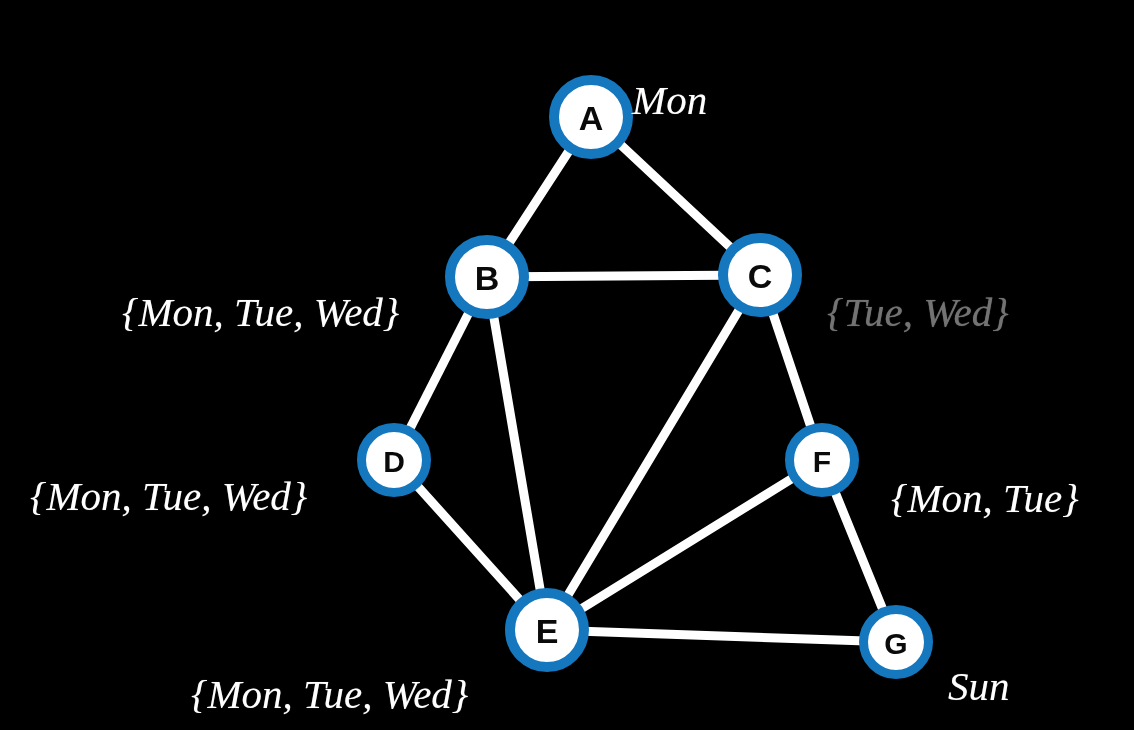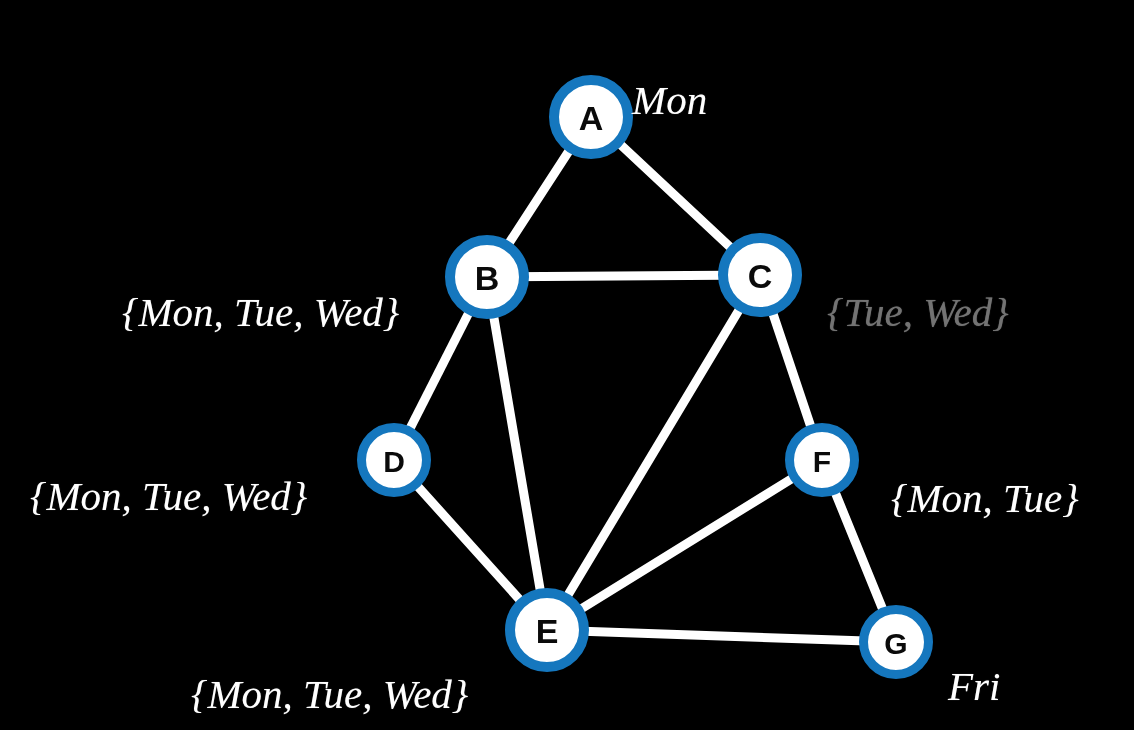--- a/index.html
+++ b/index.html
@@ -108,16 +108,16 @@
       </g>
   </svg>
 
   <div id="labels-layer">
       <div class="domain-label" style="left: 632px; top: 36px; color: rgb(255, 255, 255);">Mon</div>
       <div class="domain-label" style="left: 122px; top: 248px; color: rgb(255, 255, 255);">{Mon, Tue, Wed}</div>
       <div class="domain-label" style="left: 827px; top: 248px; color: #737373;">{Tue, Wed}</div>
       <div class="domain-label" style="left: 30px; top: 432px; color: rgb(255, 255, 255);">{Mon, Tue, Wed}</div>
       <div class="domain-label" style="left: 191px; top: 630px; color: rgb(255, 255, 255);">{Mon, Tue, Wed}</div>
       <div class="domain-label" style="left: 891px; top: 434px; color: rgb(255, 255, 255); text-align: right;">{Mon, Tue}</div>
-      <div class="domain-label" style="left: 948px; top: 622px; color: rgb(255, 255, 255);">Fri</div>
+      <div class="domain-label" style="left: 948px; top: 622px; color: rgb(255, 255, 255);">Sun</div>
     </div>
 
 </div>
 
 </body></html>

